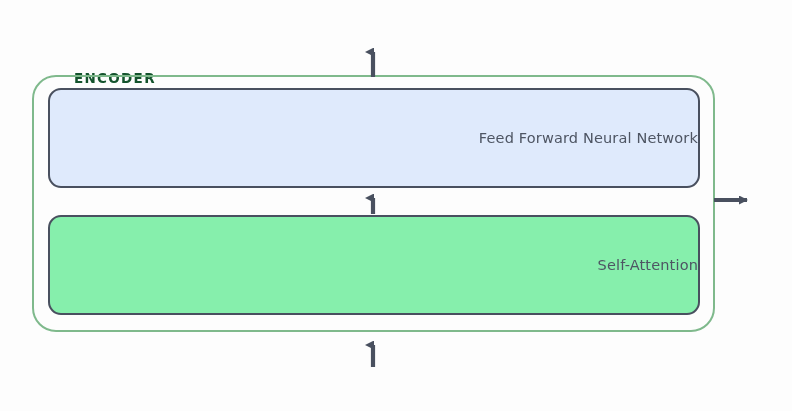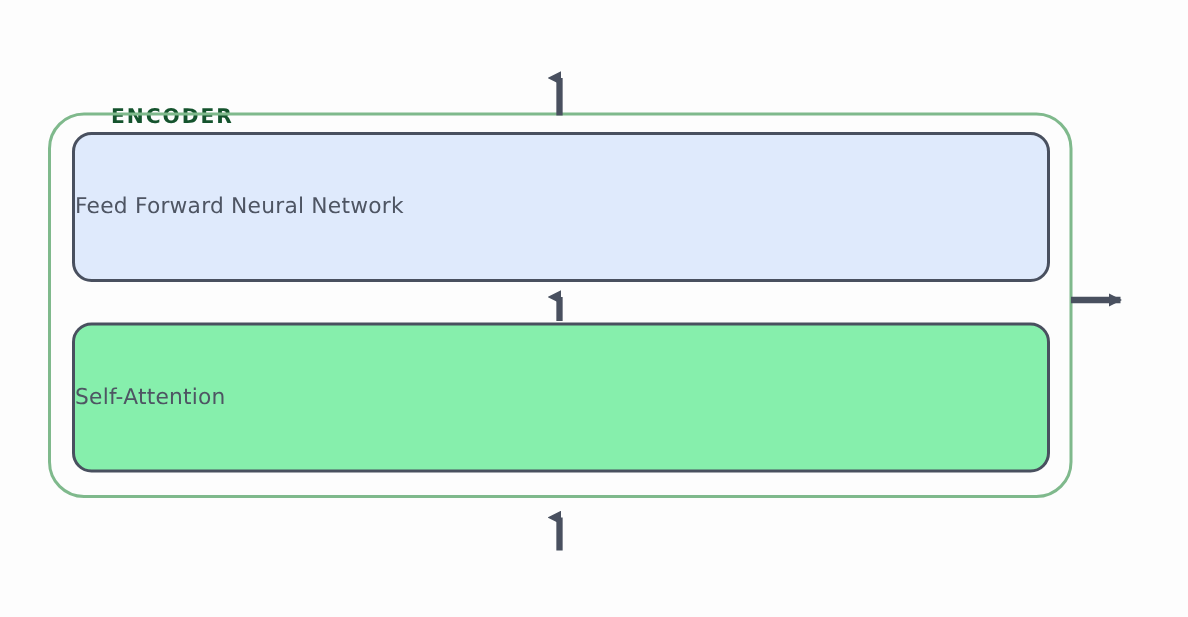--- a/index.html
+++ b/index.html
@@ -49,21 +49,21 @@
   .block {
     position: absolute;
     left: 48px;
     width: 652px;
     height: 100px;
     box-sizing: border-box;
     border: 2.6px solid #49505f;
     border-radius: 13px;
     display: flex;
     align-items: center;
-    justify-content: flex-start;
+    justify-content: flex-end;
   }
   .block-ffnn {
     top: 88px;
     background: #dfeafc;
   }
   .block-attn {
     top: 215px;
     background: #86efac;
   }
   .block-label {

